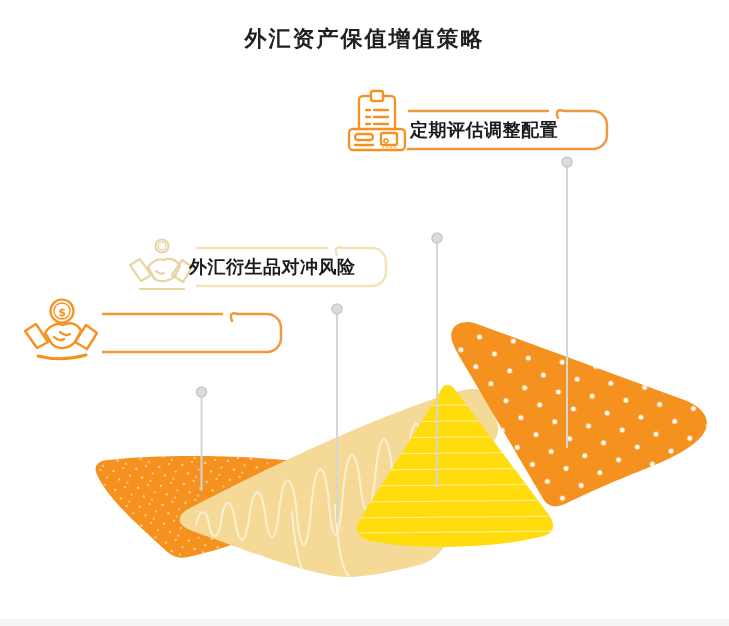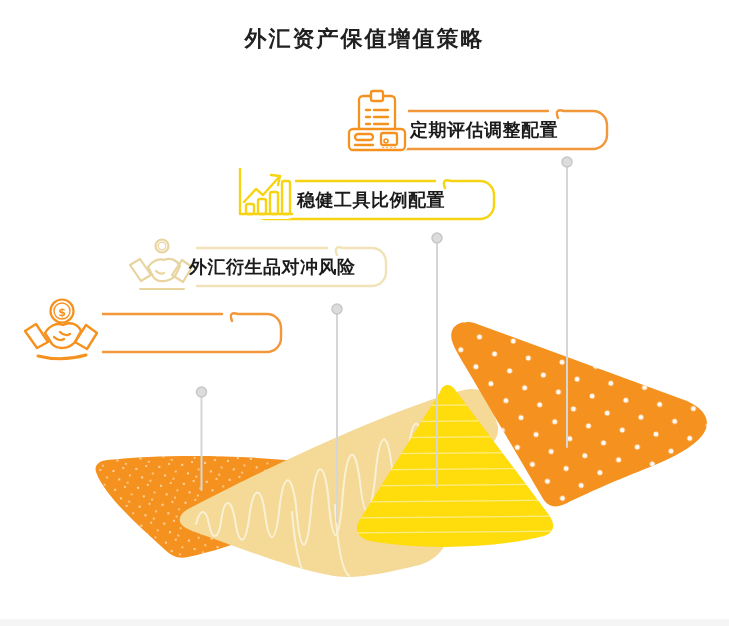--- a/index.html
+++ b/index.html
@@ -133,37 +133,20 @@
           <line x1="37" y1="58.5" x2="37.1" y2="58.5"></line>
             <line x1="41" y1="58.5" x2="41.1" y2="58.5"></line>
           <line x1="45" y1="58.5" x2="45.1" y2="58.5"></line>
             <line x1="49" y1="58.5" x2="49.1" y2="58.5"></line>
         </g>
       </svg>
     </div>
     <span class="label">定期评估调整配置</span>
   </div>
 
-  <div class="pill" id="pill-tools">
-    <svg class="outline" viewBox="0 -8 248 56">
-      <path d="M196,9 Q192,-1 202,2 L231,2 A14,14 0 0 1 245,16 L245,26 A14,14 0 0 1 231,40 L17,40 A14,14 0 0 1 3,26 L3,16 A14,14 0 0 1 17,2 L186,2" fill="none" stroke="#F6D414" stroke-width="2.4" stroke-linecap="round"></path>
-    </svg>
-    <div class="icon-wrap" id="icon-tools">
-      <svg viewBox="0 0 60 54" width="60" height="54" fill="none" stroke="#F6D414" stroke-width="2.4" stroke-linecap="round" stroke-linejoin="round">
-        <path d="M5,4 L5,49 L57,49"></path>
-        <rect x="11" y="39" width="8" height="10" rx="2"></rect>
-        <rect x="23" y="34" width="8" height="15" rx="2"></rect>
-        <rect x="35" y="27" width="8" height="22" rx="2"></rect>
-        <rect x="47" y="16" width="8" height="33" rx="2"></rect>
-        <path d="M9,37 L21,24 L28,30 L45,11"></path>
-        <path d="M36,10 L45,11 L43,20"></path>
-      </svg>
-    </div>
-    <span class="label">稳健工具比例配置</span>
-  </div>
 
   <div class="pill" id="pill-hedge">
     <svg class="outline" viewBox="0 -8 248 56">
       <path d="M196,9 Q192,-1 202,2 L231,2 A14,14 0 0 1 245,16 L245,26 A14,14 0 0 1 231,40 L17,40 A14,14 0 0 1 3,26 L3,16 A14,14 0 0 1 17,2 L186,2" fill="none" stroke="#F1E2B8" stroke-width="2.4" stroke-linecap="round"></path>
     </svg>
     <div class="icon-wrap" id="icon-hedge">
       <svg viewBox="0 0 70 58" width="70" height="58" fill="none" stroke="#E8D49E" stroke-width="2.2" stroke-linecap="round" stroke-linejoin="round">
         <circle cx="36" cy="9" r="6.5"></circle>
         <circle cx="36" cy="9" r="3.8" stroke-width="1.3"></circle>
         <path d="M4,28 L14,22 L25,38 L15,44 Z"></path>

